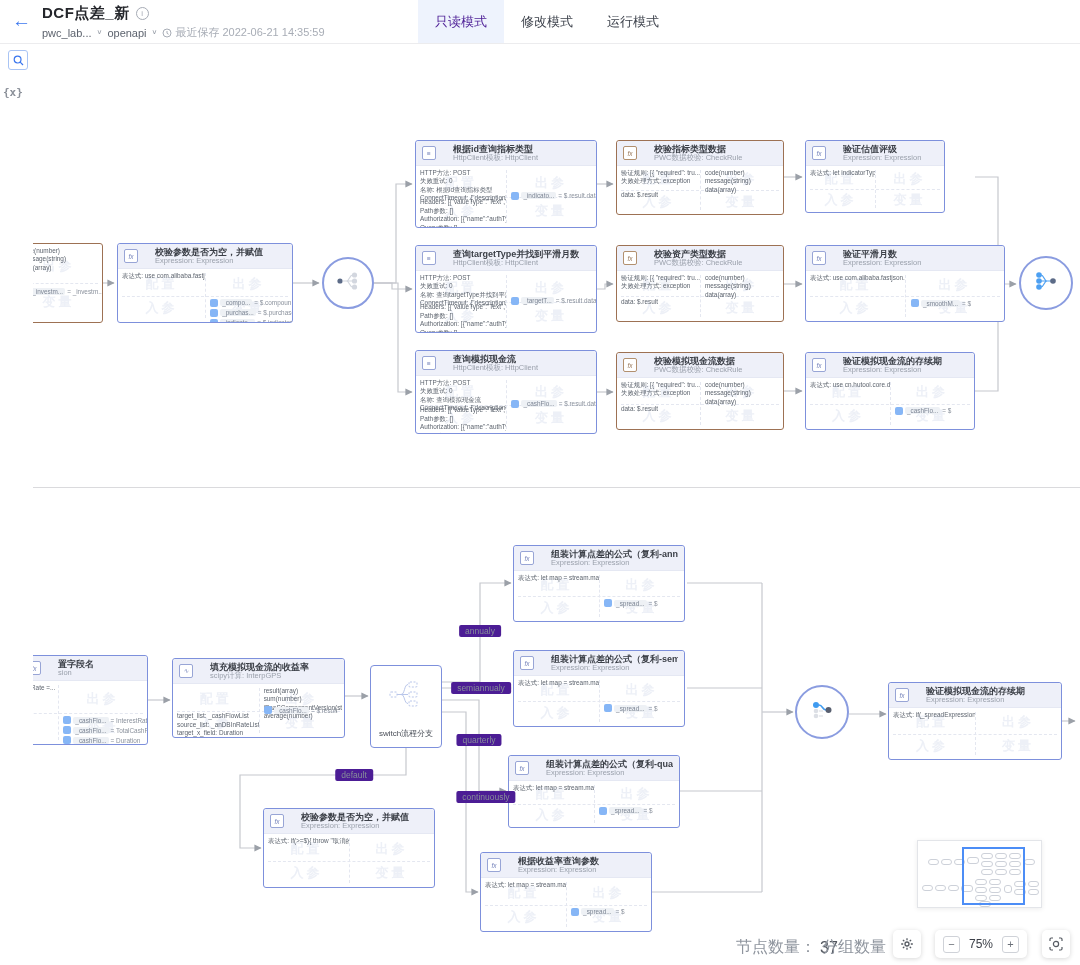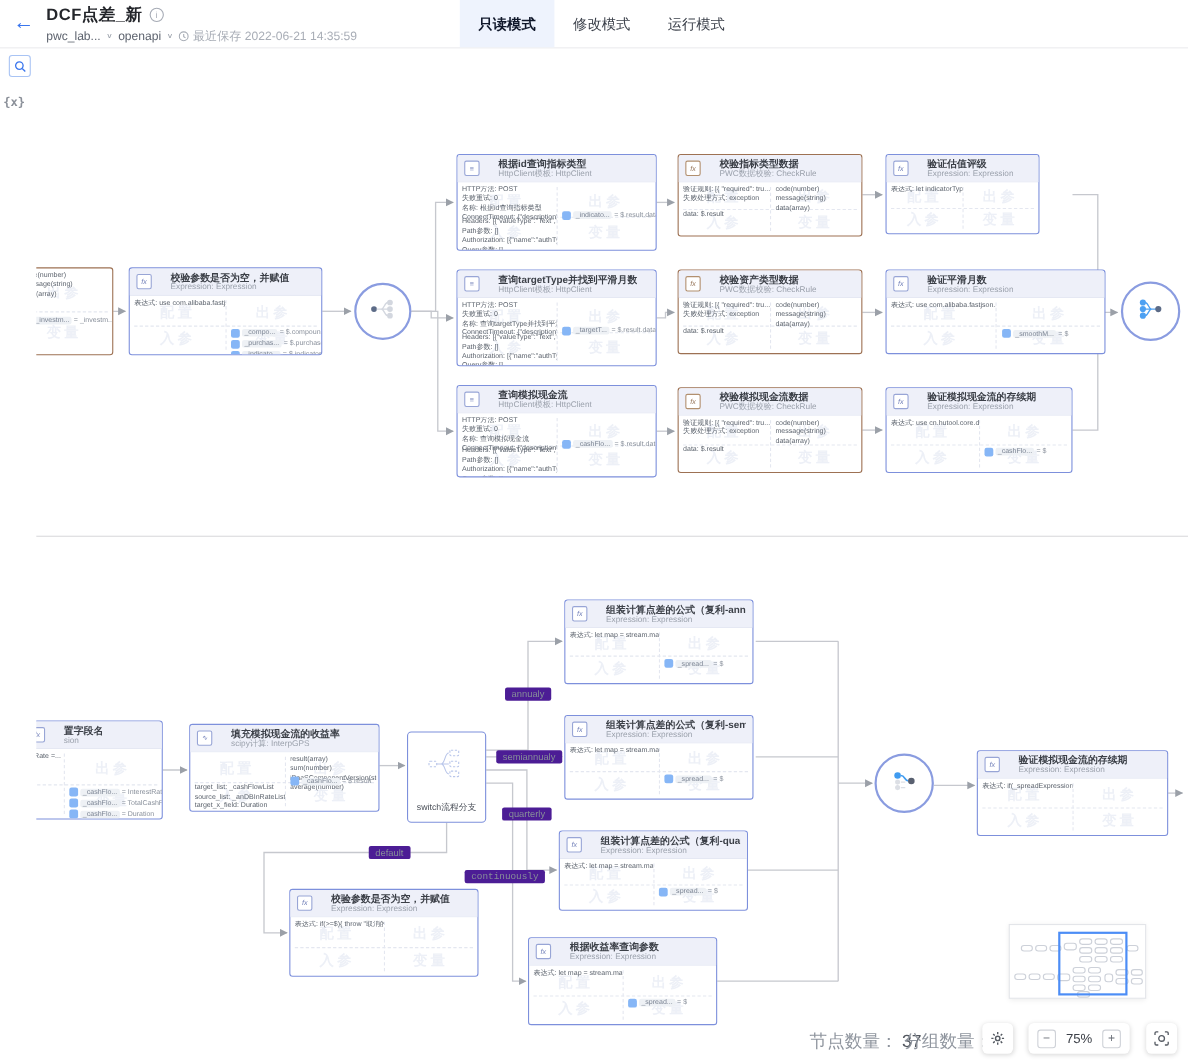--- a/index.html
+++ b/index.html
@@ -12,21 +12,21 @@
   .titlebox{position:absolute;left:42px;top:4px}
   .trow{display:flex;align-items:center;gap:6px}
   .title{font-size:15px;font-weight:bold;color:#24262b;letter-spacing:.5px}
   .infoic{width:11px;height:11px;border:1px solid #a6abb5;border-radius:50%;color:#a6abb5;
           font-size:8px;line-height:11px;text-align:center;display:inline-block}
   .subrow{display:flex;align-items:center;gap:5px;font-size:11px;color:#5d636e;margin-top:2px}
   .chev{font-size:8px;color:#9aa0aa;transform:scaleY(.8)}
   .saved{color:#a8adb6;display:flex;align-items:center;gap:3px}
   .tabs{position:absolute;left:418px;top:0;height:43px;display:flex;z-index:21}
   .tab{padding:0 17px;line-height:43px;font-size:13px;color:#3d424c;cursor:pointer;white-space:nowrap}
-  .tab.active{background:#eef3fd;color:#0f172a;font-weight:bold}
+  .tab.active{background:#eef3fd;color:#4c1d95;font-weight:normal}
   
   .searchbtn{position:absolute;left:8px;top:50px;width:18px;height:18px;border:1px solid #a9c4f4;
              border-radius:3px;z-index:20;display:flex;align-items:center;justify-content:center;background:#fff}
   .xlabel{position:absolute;left:3px;top:86px;z-index:20;font-size:11px;font-weight:bold;color:#8b9099;
           font-family:"DejaVu Sans Mono",monospace}
   #clip{position:absolute;inset:0;clip-path:inset(0px 0px 0px 33px);z-index:1}
   svg.edges{position:absolute;left:0;top:0;z-index:0}
   
   .node{position:absolute;background:#fff;border-radius:3px;z-index:2;box-sizing:border-box}
   .node.blue{border:1px solid #7d90dc}
@@ -743,21 +743,21 @@
           <circle cx="18.5" cy="11" r="3" fill="#596070"></circle>
           <circle cx="6" cy="12" r="2.3" fill="#dcdfe5"></circle>
           <path d="M9 12h4" stroke="#dcdfe5" stroke-width="1.2"></path>
           <circle cx="6" cy="17" r="2.3" fill="#dcdfe5"></circle>
           <path d="M9 17h4" stroke="#dcdfe5" stroke-width="1.2"></path>
         </svg></span>
     </div>
     <div class="pill" style="left: 480px; top: 631px;">annualy</div>
     <div class="pill" style="left: 481px; top: 688px;">semiannualy</div>
     <div class="pill" style="left: 479px; top: 740px;">quarterly</div>
-    <div class="pill" style="left: 459px; top: 797px; font-family: Liberation Mono, monospace;">continuously</div>
+    <div class="pill" style="left: 486px; top: 797px;">continuously</div>
     <div class="pill" style="left: 354px; top: 775px;">default</div>
   </div>
 
 <div class="fitem" style="left:736px;top:937px">
   <span>节点数量：</span>
     <span class="fval">37</span>
 </div>
 <div class="fitem" style="left:822px;top:937px">
   <span>分组数量：</span>
     <span class="fval">0</span>

